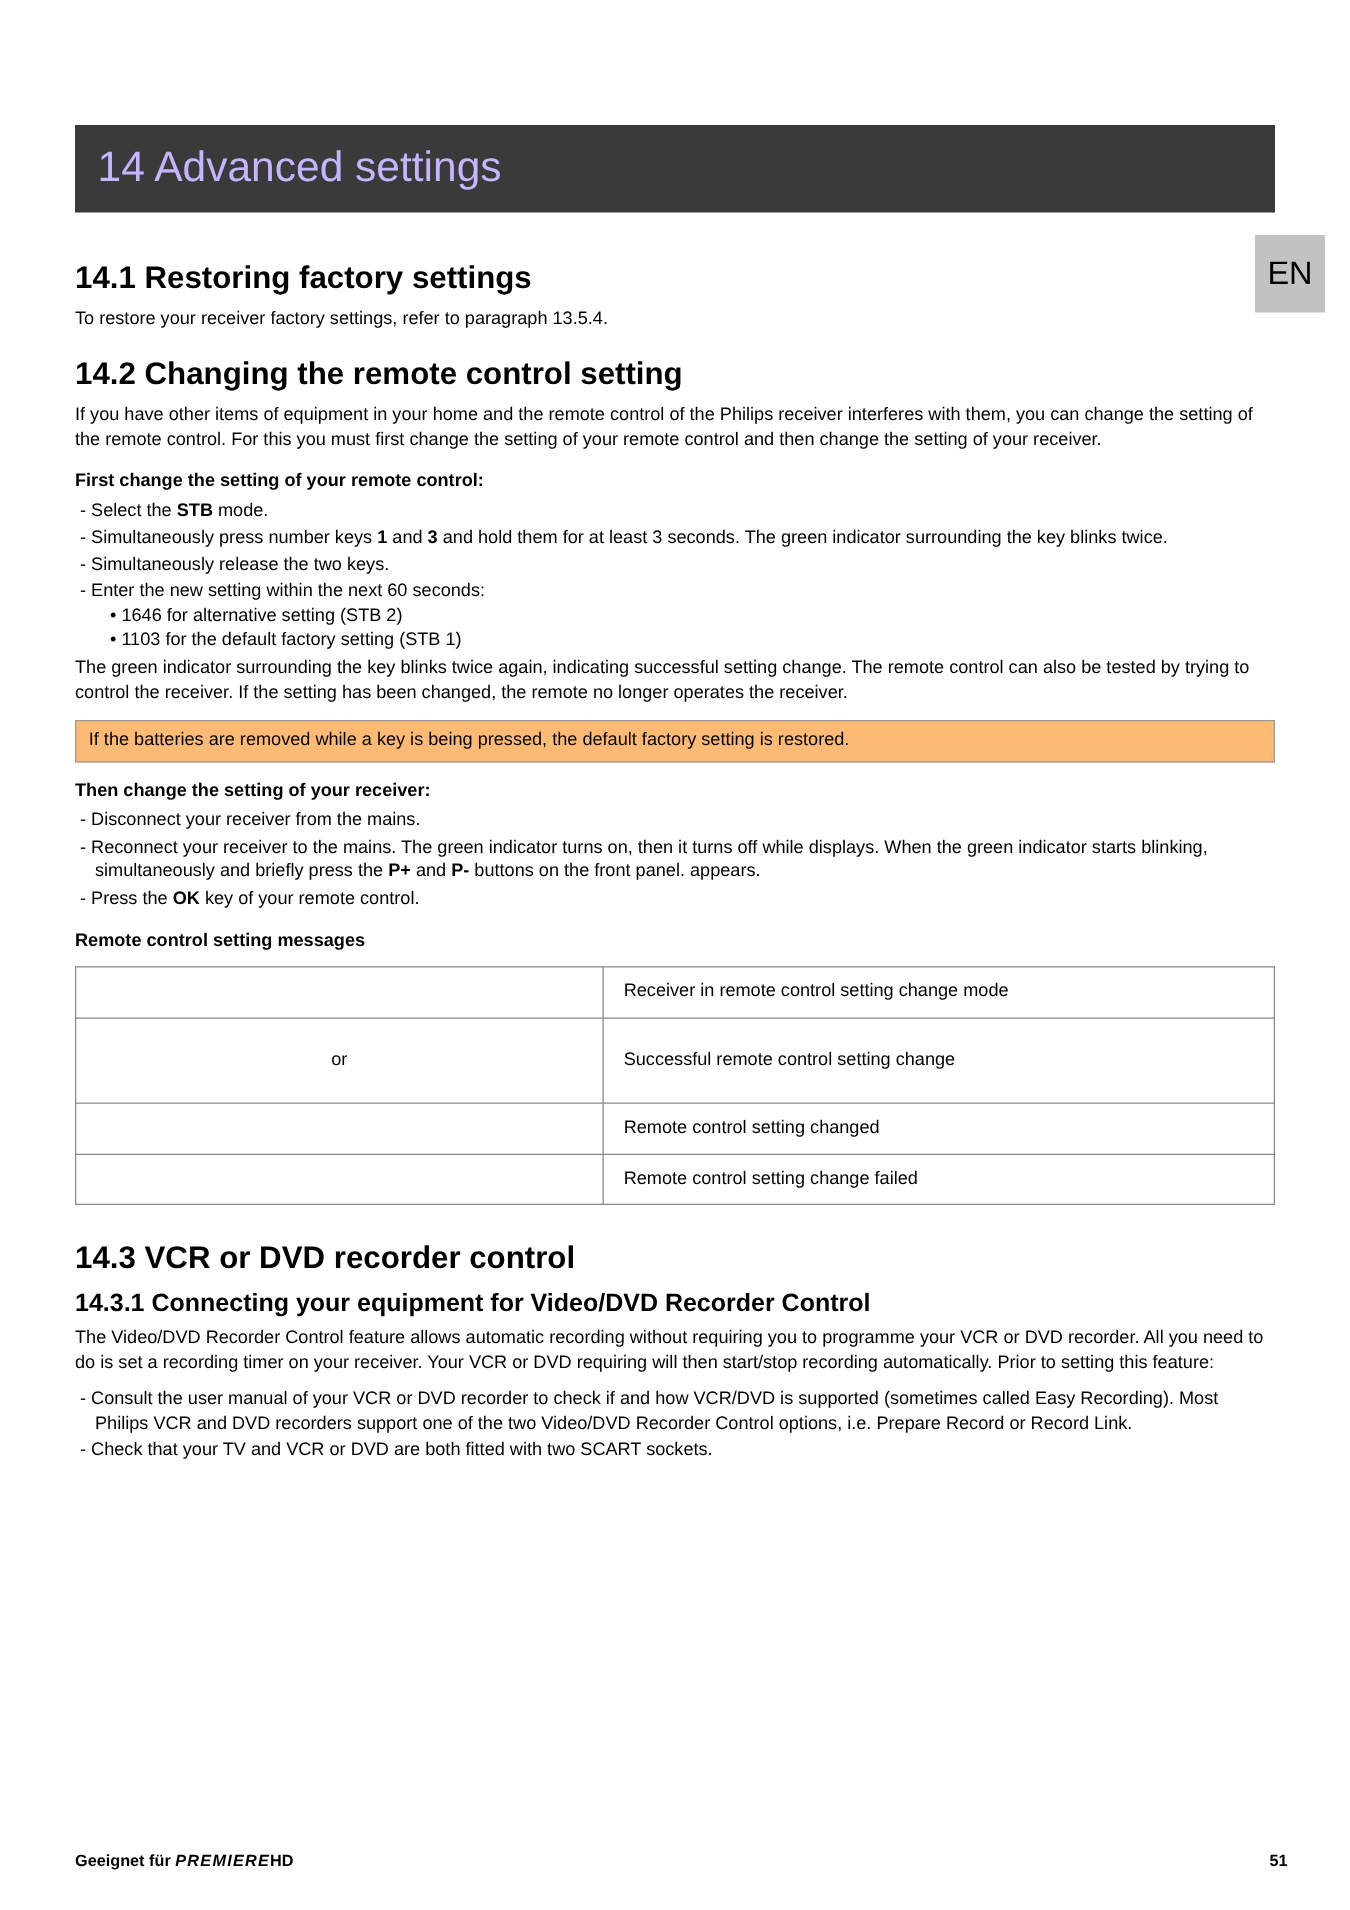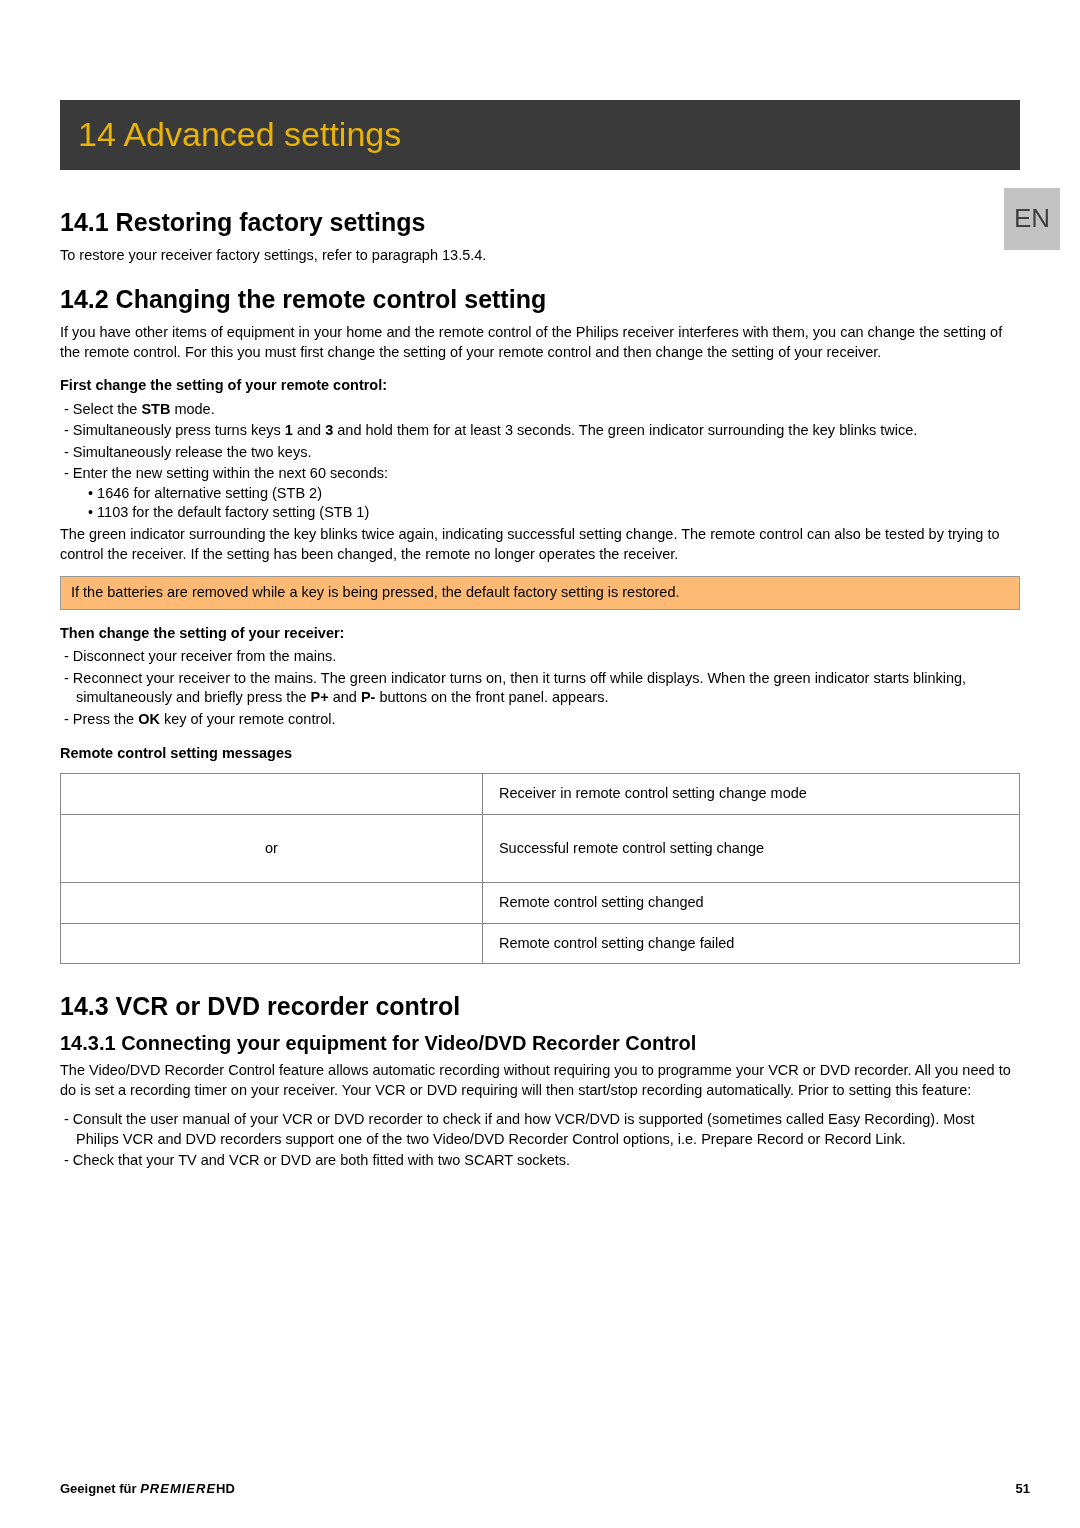--- a/index.html
+++ b/index.html
@@ -12,34 +12,34 @@
   }
   .page {
     width: 1080px;
     min-height: 1528px;
     margin: 0 auto;
     padding: 100px 50px 40px 60px;
     position: relative;
   }
   .chapter-bar {
     background: #3a3a3a;
-    color: #eab308;
+    color: #c4b5fd;
     font-size: 34px;
     font-weight: 300;
     padding: 12px 18px;
     margin-bottom: 36px;
   }
   .side-tab {
     position: absolute;
     right: 20px;
     top: 188px;
     width: 56px;
     height: 62px;
     background: #c2c2c2;
-    color: #404040;
+    color: #000000;
     font-size: 26px;
     font-weight: 400;
     display: flex;
     align-items: center;
     justify-content: center;
   }
   h2.section {
     font-size: 25px;
     font-weight: 700;
     margin-top: 18px;
@@ -104,21 +104,21 @@
 
     <h2 class="section">14.2 Changing the remote control setting</h2>
     <div class="body-text">If you have other items of equipment in your home and the remote control of the Philips receiver interferes with them, you can change the setting of the remote control. For this you must first change the setting of your remote control and then change the setting of your receiver.</div>
 
     <div class="bold-line">First change the setting of your remote control:</div>
     <ul class="dash-list">
       <li>
         <span>Select the </span><span class="bold-run">STB</span><span> mode.</span>
       </li>
       <li>
-        <span>Simultaneously press turns keys </span><span class="bold-run">1</span><span> and </span><span class="bold-run">3</span><span> and hold them for at least 3 seconds. The green indicator surrounding the       key blinks twice.</span>
+        <span>Simultaneously press number keys </span><span class="bold-run">1</span><span> and </span><span class="bold-run">3</span><span> and hold them for at least 3 seconds. The green indicator surrounding the       key blinks twice.</span>
       </li>
       <li>Simultaneously release the two keys.</li>
       <li>
         <span>Enter the new setting within the next 60 seconds:</span>
         <ul class="dash-list-inner">
           <li>1646 for alternative setting (STB 2)</li>
           <li>1103 for the default factory setting (STB 1)</li>
         </ul>
       </li>
     </ul>

